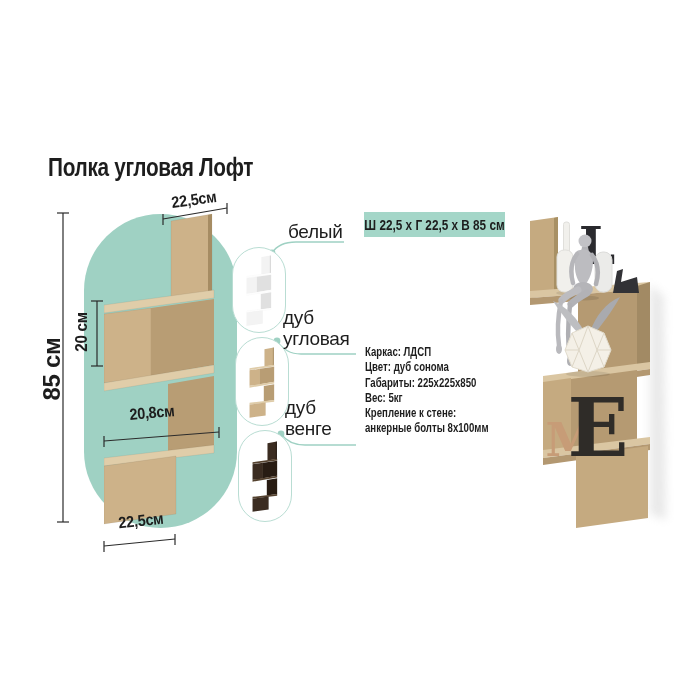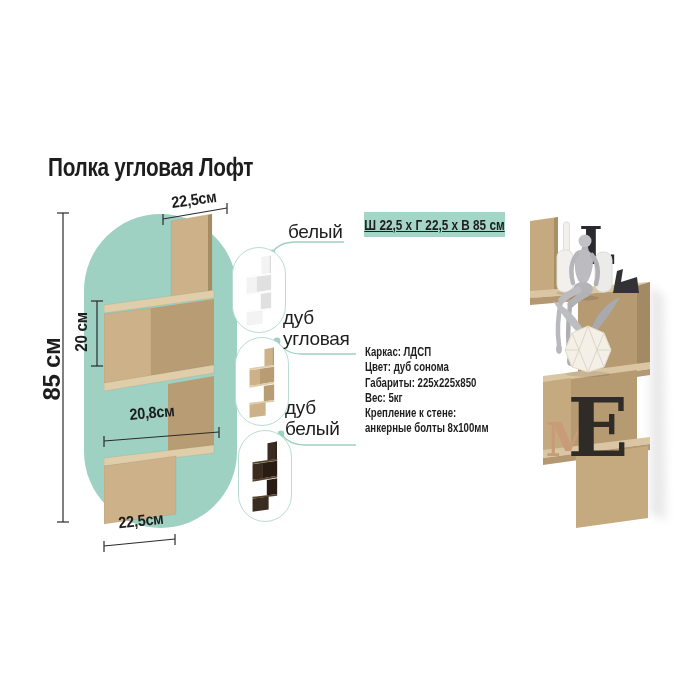--- a/index.html
+++ b/index.html
@@ -30,21 +30,21 @@
     display:flex;align-items:center;justify-content:center;
   }
 
   .swlabel{
     font-size:19px;font-weight:normal;text-align:left;line-height:21px;
     letter-spacing:-0.3px;
   }
 
   #badge{
     left:364px;top:212px;width:141px;height:25px;background:#a4d6c8;
-    display:flex;align-items:center;justify-content:center;text-decoration:underline;
+    display:flex;align-items:center;justify-content:center;
   }
   #badge span{
     font-size:14px;font-weight:bold;white-space:nowrap;
     transform:scaleX(0.84);transform-origin:center;
   }
 
   #specs{
     left:365px;top:344px;width:200px;
     transform:scaleX(0.74);transform-origin:left top;
   }
@@ -139,21 +139,21 @@
     </svg>
 </div>
 <div class="abs capsule" style="left:238px;top:430px;height:90px;">
   <svg width="26" height="72" viewBox="0 0 112 318" style="--f:#3b2c21;--t:#55422f;--i:#281c13;--e:#1d130c;">
       <use href="#zigzag"></use>
     </svg>
 </div>
 
 <div class="abs swlabel" style="left:288px;top:221px;width:66px;">белый</div>
 <div class="abs swlabel" style="left:283px;top:307px;width:78px;">дуб угловая</div>
-<div class="abs swlabel" style="left:285px;top:397px;width:76px;">дуб белый</div>
+<div class="abs swlabel" style="left:285px;top:397px;width:76px;">дуб венге</div>
 
 <div id="badge" class="abs">
   <span>Ш 22,5 х Г 22,5 х В 85 см</span>
 </div>
 
 <div id="specs" class="abs">
   <div>Каркас: ЛДСП</div>
   <div>Цвет: дуб сонома</div>
   <div>Габариты: 225х225х850</div>
   <div>Вес: 5кг</div>

